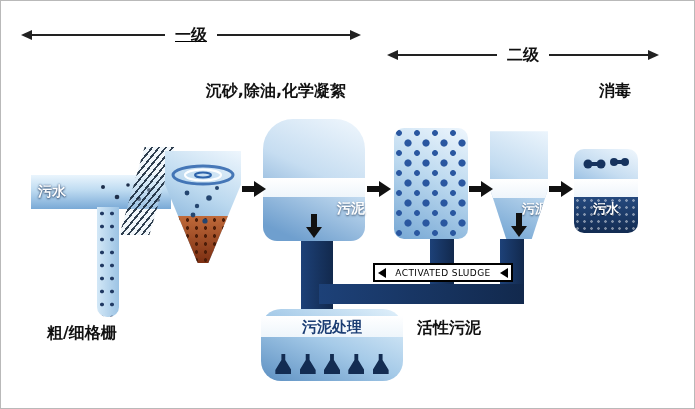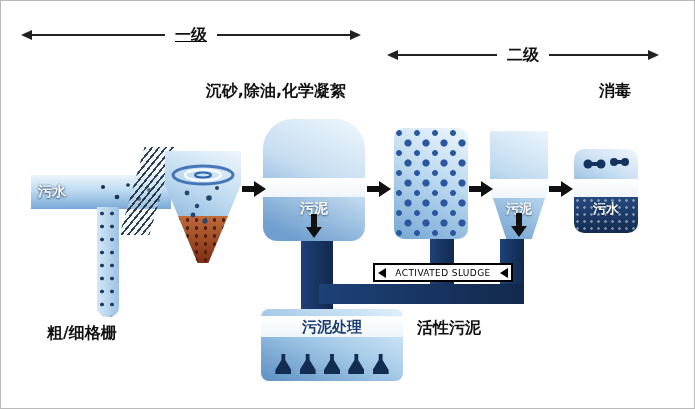--- a/index.html
+++ b/index.html
@@ -74,21 +74,21 @@
   .clarifier-tank {
     position: absolute;
     clip-path: polygon(0 3%, 100% 3%, 100% 55%, 72% 100%, 28% 100%, 0 55%);
     background: linear-gradient(205deg, #eef6fd 0%, #c2dbf0 45%, #76a7d4 95%);
   }
   .white-band {
     position: absolute; left: 0; right: 0; height: 19px;
     background: linear-gradient(180deg, #ffffff 0%, #eef5fb 100%);
   }
   .tank-label {
-    position: absolute; left: 0; width: 100%; text-align: center;
+    position: absolute; left: 0; width: 100%; text-align: right;
     color: #fff; font-weight: bold; font-size: 14px;
     text-shadow: 0 1px 2px rgba(10,30,60,0.65);
   }
   .flow-text {
     position: absolute; color: #fff; font-weight: bold; font-size: 14px;
     text-shadow: 0 0 2px #2a4a75, 0 1px 2px rgba(10,30,60,0.6); white-space: nowrap;
   }
 
   .dz-tank { position: absolute; }
   .dz-top {
@@ -111,21 +111,21 @@
   .navy { position: absolute; background: linear-gradient(90deg, #1d4178 0%, #12294d 100%); }
 
   .as-box {
     position: absolute; background: #fff; border: 2px solid #000;
     display: flex; align-items: center; justify-content: space-between; padding: 0 3px;
   }
   .tri-left { width:0; height:0; border-top:5px solid transparent; border-bottom:5px solid transparent; border-right:8px solid #000; }
   .as-text { font-size: 9px; font-weight: normal; letter-spacing: 0.4px; color:#000; white-space: nowrap; }
 
   .sludge-tank {
-    position: absolute; border-radius: 8px;
+    position: absolute; border-radius: 20px;
     background: linear-gradient(205deg, #e2f1fb 0%, #a5cae8 50%, #5d90c2 100%);
   }
   .st-label {
     position: absolute; top: 9px; left: 0; width: 100%; text-align: center;
     color: #1b3d73; font-weight: bold; font-size: 15px;
   }
   .flask-row { position: absolute; left: 6px; right: 6px; bottom: 7px; display: flex; justify-content: space-evenly; }
   .flask {
     width: 16px; height: 20px; background: #132c52;
     clip-path: polygon(38% 0, 62% 0, 62% 30%, 100% 80%, 100% 100%, 0 100%, 0 80%, 38% 30%);

